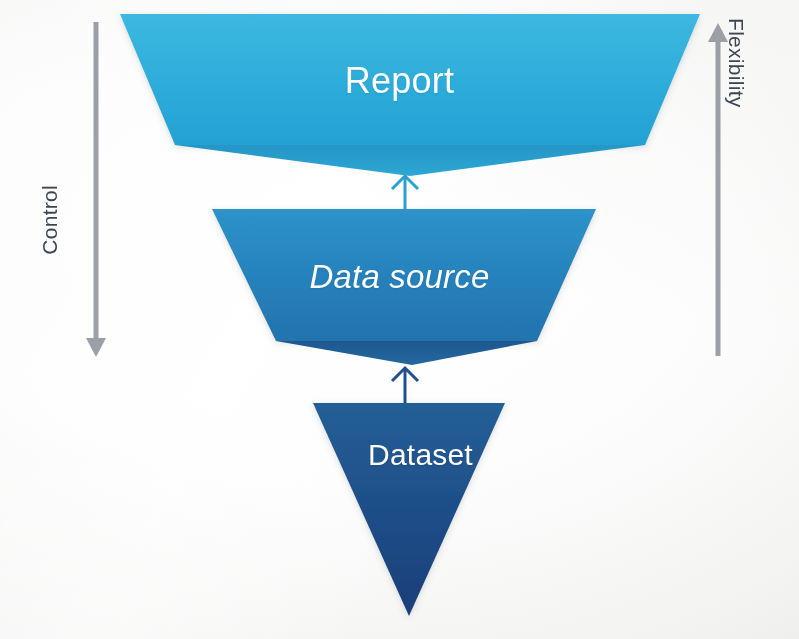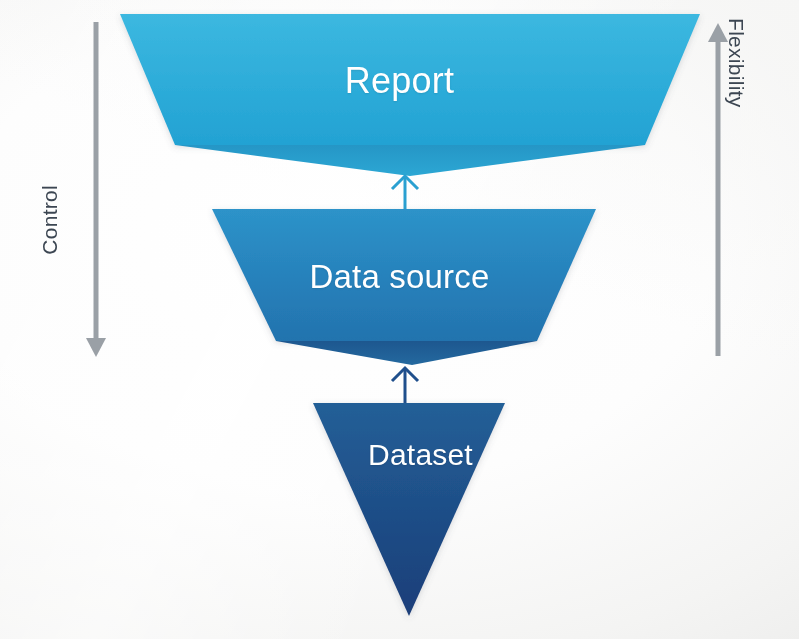--- a/index.html
+++ b/index.html
@@ -57,20 +57,21 @@
 
   #label-report {
     left: 0; right: 0;
     top: 60px;
     font-size: 36px;
   }
   #label-datasource {
     left: 0; right: 0;
     top: 258px;
     font-size: 33px;
+    font-style: italic;
   }
   #label-dataset {
     left: 0; right: 0;
     top: 438px;
     font-size: 30px;
     margin-left: 42px;
   }
 
   .axis-label {
     position: absolute;

